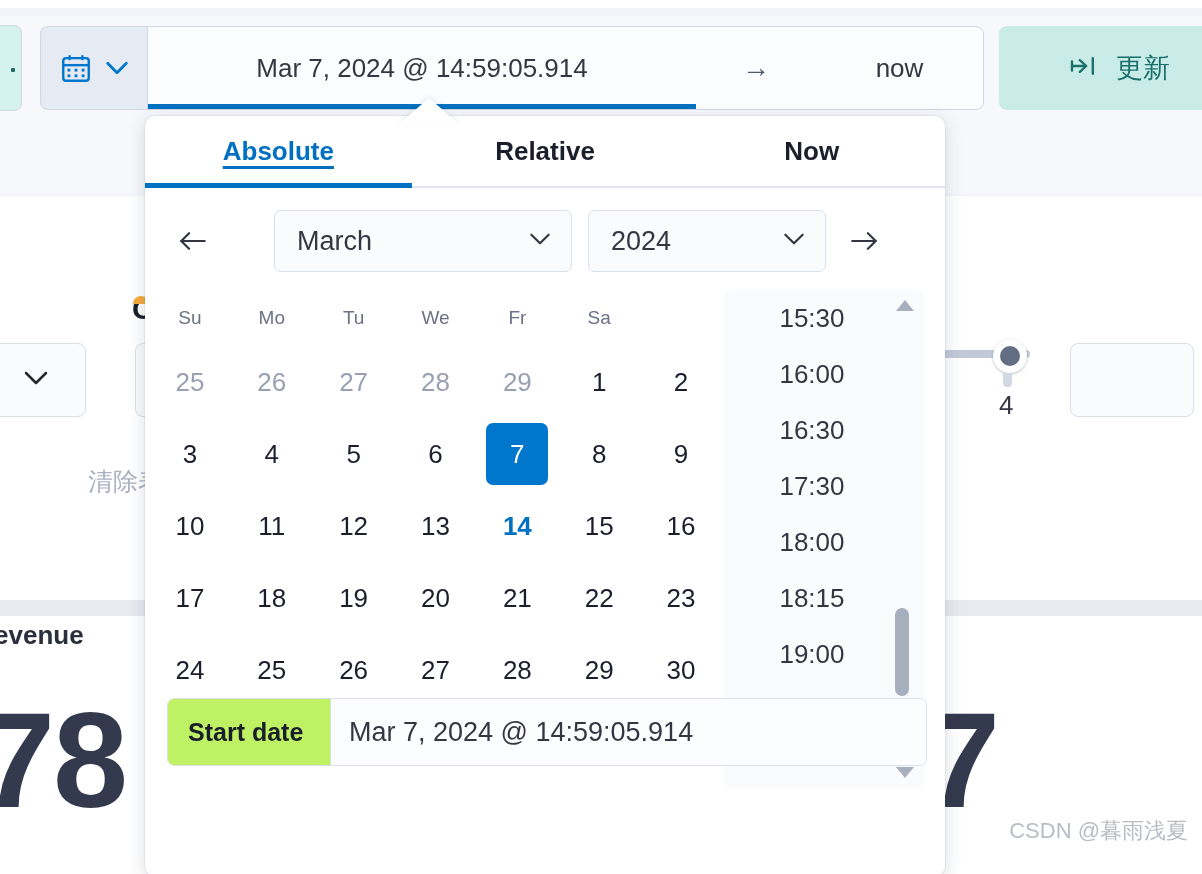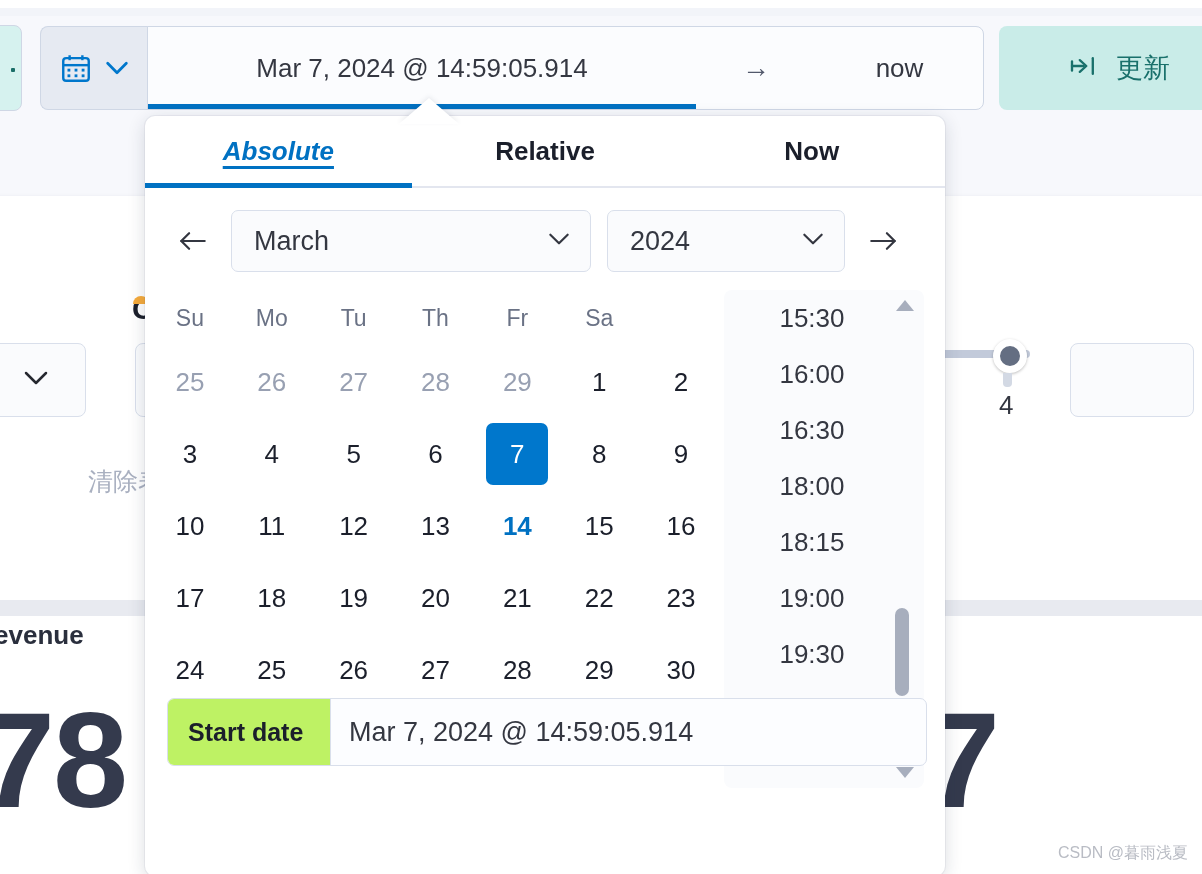--- a/index.html
+++ b/index.html
@@ -153,22 +153,22 @@
     letter-spacing:-2px;
     transform:translateY(-50%);
   }
   .bg-bignum-right {
     position:absolute; left:925px; top:760px;
     font-size:135px; font-weight:700; color:#343a4d; line-height:1;
     letter-spacing:-2px;
     transform:translateY(-50%);
   }
   .watermark {
-    position:absolute; right:14px; bottom:10px;
-    font-size:16px; color:#b9bcc4;
+    position:absolute; right:14px; bottom:28px;
+    font-size:22px; color:#b9bcc4;
   }
 
   
   .popover {
     position:absolute; left:145px; top:116px; width:800px; height:760px;
     background:#ffffff; border-radius:10px;
     box-shadow:0 4px 18px rgba(25,35,60,.16), 0 0 0 1px rgba(30,40,70,.05);
     overflow:hidden;
   }
   .pop-arrow {
@@ -184,21 +184,21 @@
   .tabs {
     position:relative; display:flex; height:72px;
     border-bottom:2px solid #e3e6ef;
   }
   .tab {
     flex:1; display:flex; align-items:center; justify-content:center;
     font-size:26px; font-weight:700; color:#1b1f2b; cursor:pointer;
     position:relative;
   }
   .tab .txt { position:relative; }
-  .tab.active { color:#0071c2;font-style:italic; }
+  .tab.active { color:#0071c2; }
   .tab.active .txt { text-decoration:underline; text-underline-offset:6px; text-decoration-thickness:3px; }
   .tab.active::after {
     content:""; position:absolute; left:0; right:0; bottom:-2px; height:5px;
     background:#0071c2;
   }
 
   .pop-body { position:relative; padding:0 0 0 0; }
 
   .month-row {
     display:flex; align-items:center; gap:16px;
@@ -206,33 +206,33 @@
   }
   .nav-arrow {
     width:44px; height:44px; display:flex; align-items:center; justify-content:center;
     font-size:32px; color:#343741; cursor:pointer; flex:0 0 auto;
   }
   .sel {
     height:62px; background:#fafbfd; border:1px solid #d9dfeb; border-radius:7px;
     display:flex; align-items:center; justify-content:space-between;
     padding:0 18px 0 22px; font-size:27px; color:#343741; cursor:pointer;
   }
-  .sel.month { width:360px; }
+  .sel.month { width:298px;margin-left:43px; }
   .sel.year  { width:238px; }
   .chev { font-size:19px; color:#343741; }
 
   .cal-and-times { display:flex; padding:18px 0 0 0; }
 
   .cal-wrap { width:577px; padding-left:4px; }
   .dow-row, .day-row {
     display:grid; grid-template-columns:repeat(7,1fr);
   }
   .dow {
     height:56px; display:flex; align-items:center; justify-content:center;
-    font-size:23px; color:#6a7285;
+    font-size:19px; color:#6a7285;
   }
   .day-cell {
     height:72px; display:flex; align-items:center; justify-content:center;
   }
   .day {
     width:62px; height:62px; border-radius:7px;
     display:flex; align-items:center; justify-content:center;
     font-size:26px; color:#1b1f2b; cursor:pointer;
   }
   .day.muted { color:#98a0b2; }
@@ -421,21 +421,21 @@
         </div>
       </div>
 
       <div class="cal-and-times">
 
         <div class="cal-wrap">
           <div class="dow-row" id="dow-row">
               <div class="dow">Su</div>
               <div class="dow">Mo</div>
               <div class="dow">Tu</div>
-              <div class="dow">Th</div>
+              <div class="dow">We</div>
               <div class="dow">Fr</div>
               <div class="dow">Sa</div>
             </div>
           <div id="weeks">
               <div class="day-row">
                 <div class="day-cell">
                   <div class="day muted">25</div>
                 </div>
                 <div class="day-cell">
                   <div class="day muted">26</div>
@@ -572,20 +572,21 @@
                 </div>
               </div>
             </div>
         </div>
 
         <div class="times">
           <div class="times-list" id="times-list">
               <div class="time-item">15:30</div>
               <div class="time-item">16:00</div>
               <div class="time-item">16:30</div>
+              <div class="time-item">17:30</div>
               <div class="time-item">18:00</div>
               <div class="time-item">18:15</div>
               <div class="time-item">19:00</div>
               <div class="time-item">19:30</div>
             </div>
           <div class="tscroll">
             <div class="up"></div>
             <div class="thumb"></div>
             <div class="down"></div>
           </div>

